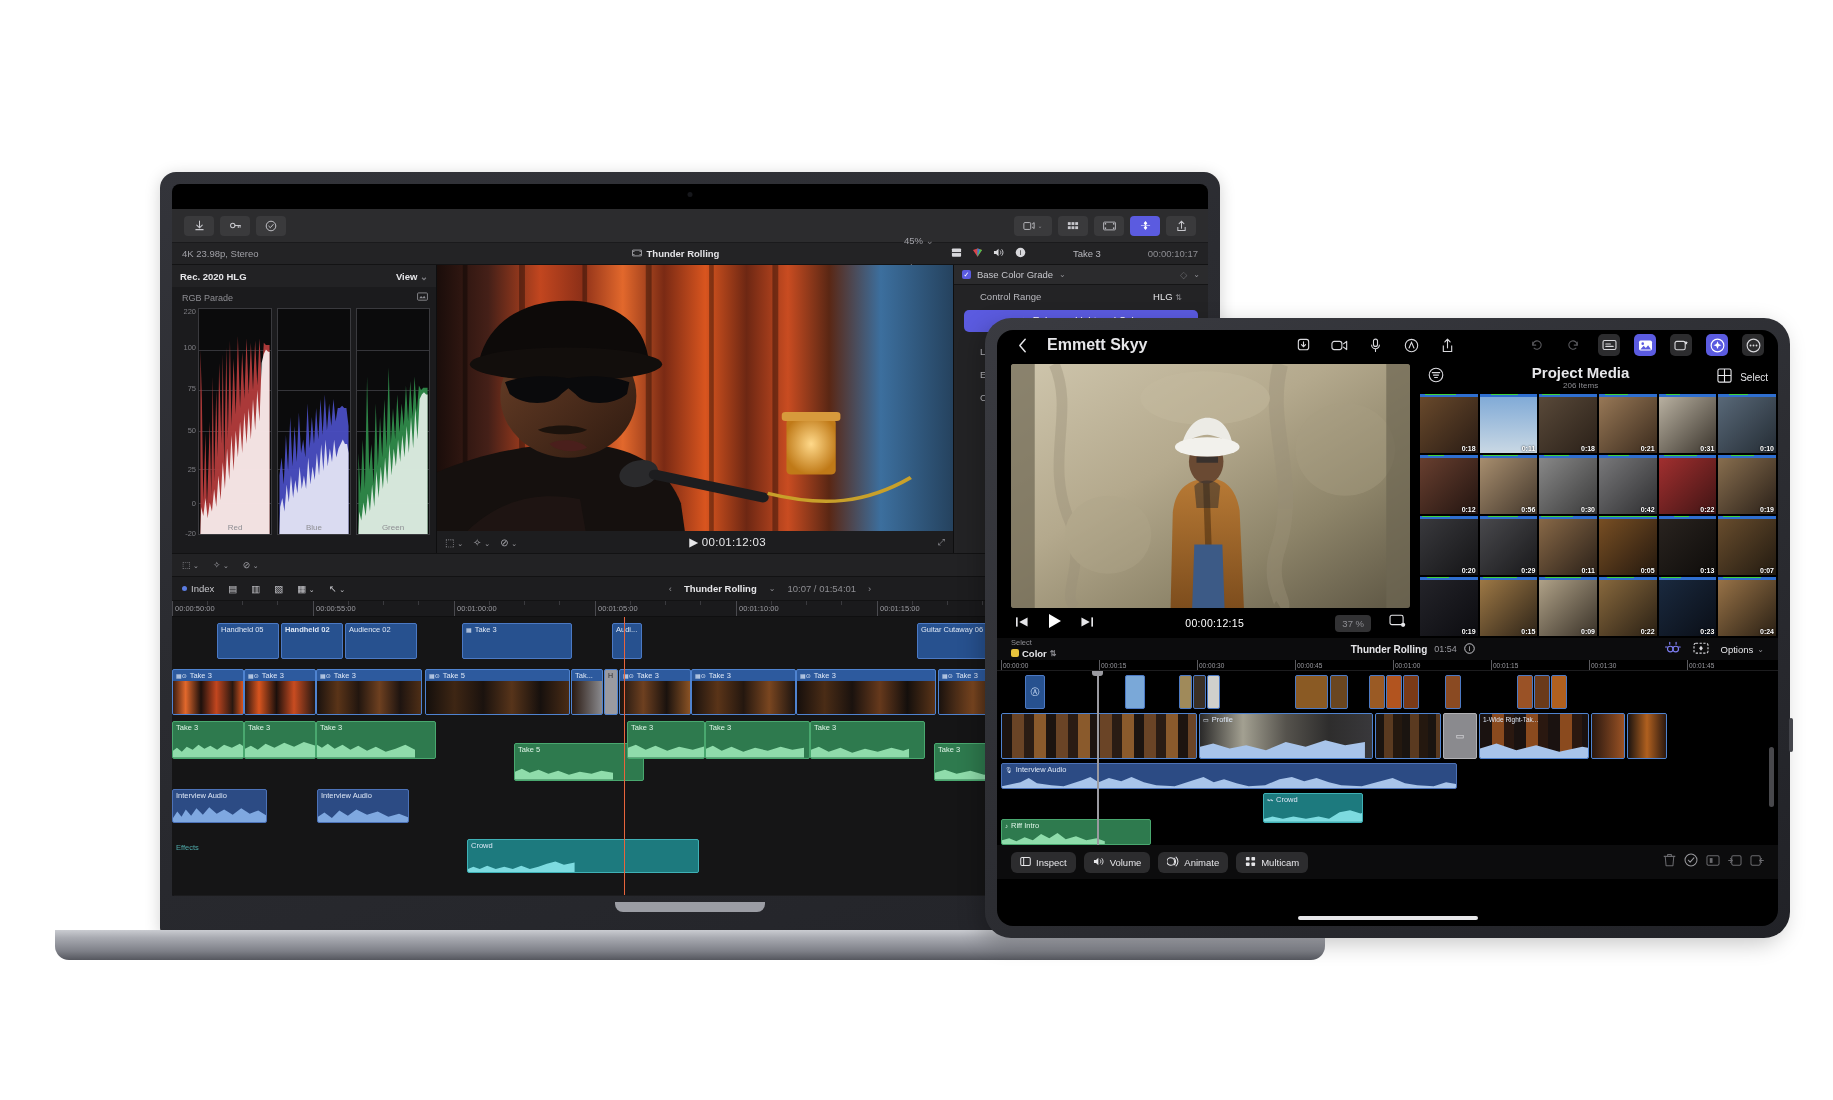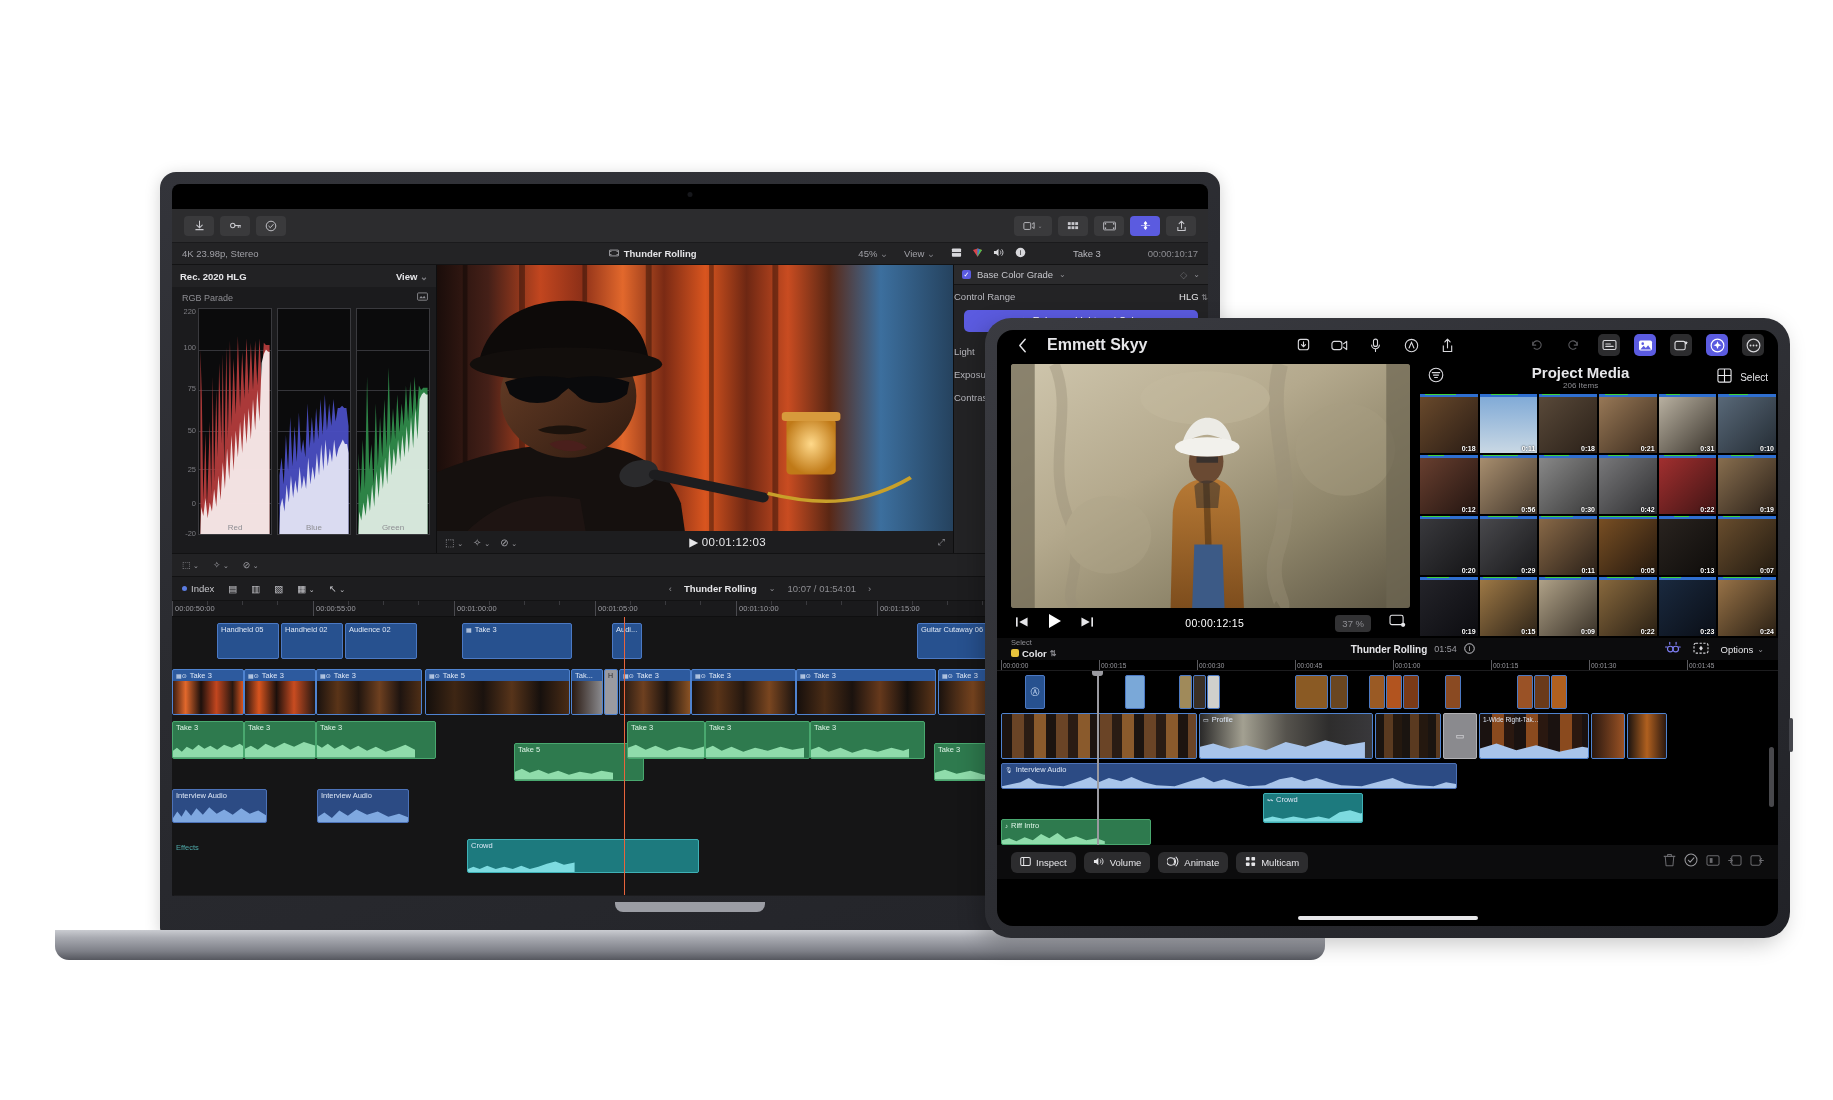--- a/index.html
+++ b/index.html
@@ -57,21 +57,21 @@
   .tb-btn.wide { width:38px; }
   .tb-btn.active { background:#5b5be0; color:#fff; }
   .tb-btn svg { display:block; }
 
   .fcp-row2 {
     height: 22px; background:#232325; display:flex; align-items:center;
     font-size: 9.5px; color:#a0a0a6; padding:0 10px; border-bottom:1px solid #131314;
   }
   .r2-left { flex: 0 0 265px; }
   .r2-center { flex:1; display:flex; align-items:center; justify-content:center; gap:5px; color:#e3e3e6; font-weight:bold;}
-  .r2-zoom { display:flex; align-items:flex-start; gap:16px; padding-right:8px; }
+  .r2-zoom { display:flex; align-items:flex-start; gap:16px; padding-right:8px;flex-direction:column; }
   .r2-right { flex: 0 0 255px; display:flex; align-items:center; gap:10px; padding-left:8px;}
   .r2-right .spacer { flex:1; }
 
   .fcp-body { display:flex; height: 288px; }
   .scopes { width: 265px; background:#1b1b1d; border-right:1px solid #0e0e0f; display:flex; flex-direction:column;}
   .scopes-hdr { height:22px; display:flex; align-items:center; justify-content:space-between; padding:0 8px; font-size:9.5px; color:#e6e6e9; font-weight:bold; background:#222224;}
   .scope-title { font-size:9px; color:#8e8e93; padding:5px 8px 2px 10px; display:flex; justify-content:space-between; align-items:center;}
   .parade { flex:1; position:relative; padding: 2px 6px 18px 26px;}
   .p-axis { position:absolute; left:2px; top:0; bottom:18px; width:24px; font-size:7.5px; color:#7d7d82;}
   .p-axis span { position:absolute; right:2px; transform:translateY(-50%); }
@@ -82,21 +82,21 @@
 
   .viewer { flex:1; background:#000; position:relative; overflow:hidden;}
   .vw-img { position:absolute; inset:0; }
   .vw-bar { position:absolute; left:0;right:0;bottom:0; height:22px; background:#1d1d1f; display:flex; align-items:center; padding:0 8px; color:#c7c7cc; font-size:9px; justify-content:space-between;}
   .vw-tc { color:#e8e8ea; font-size:11.5px; letter-spacing:.3px;}
   .vw-left-ic { display:flex; gap:10px; align-items:center; color:#a0a0a6; font-size:10px;}
 
   .inspector { width: 255px; background:#232325; border-left:1px solid #0e0e0f; font-size:9.5px; color:#c7c7cc;}
   .insp-hdr { height:20px; background:#2b2b2d; display:flex; align-items:center; padding:0 8px; gap:6px; border-bottom:1px solid #151516;}
   .chk { width:9px;height:9px;border-radius:2px;background:#5b5be0; display:inline-flex;align-items:center;justify-content:center;color:#fff;font-size:7px;}
-  .insp-row { display:flex; align-items:center; justify-content:space-between; padding:6px 0; }
+  .insp-row { display:flex; align-items:center; justify-content:space-between; padding:6px 26px; }
   .enhance-btn { margin: 2px 10px 8px 10px; height:22px; background:#5b5be0; border-radius:5px; color:#fff; font-size:10px; display:flex; align-items:center; justify-content:center; gap:5px;}
   .insp-lbl { color:#b8b8be; }
   .slider-stub { height:7px; background:#3a3a3c; border-radius:3px; width:105px; position:relative;}
   .slider-stub::after { content:''; position:absolute; left:45%; top:-2px; width:5px;height:11px;background:#c7c7cc;border-radius:2px;}
 
   
   .tl-toolbar { height:24px; background:#222224; display:flex; align-items:center; padding:0 10px; gap:14px; border-top:1px solid #121213; border-bottom:1px solid #121213; color:#a0a0a6; font-size:9px;}
   .tl-toolbar .right { margin-left:auto; color:#d8d8dc; font-size:12px; letter-spacing:.4px;}
   .tl-toolbar2 { height:24px; background:#1d1d1f; display:flex; align-items:center; padding:0 10px; gap:14px; font-size:9.5px; color:#c7c7cc; border-bottom:1px solid #121213;}
   .idx { display:flex; align-items:center; gap:4px;}
@@ -570,21 +570,21 @@
               <div class="minor" style="left:775px"></div>
               <div class="minor" style="left:810px"></div>
           </div>
 
           <div class="tl-canvas">
 
             <div class="tl-clip conn-clip" style="left:45px;top:6px;width:62px;height:36px;">
               <div class="clip-hdr">Handheld 05</div>
               <div class="strip" style="background:linear-gradient(90deg,#3a1d12,#7a3a1a,#2a1810,#61331c);"></div>
             </div>
-            <div class="tl-clip conn-clip" style="left:109px;top:6px;width:62px;height:36px;">
+            <div class="tl-clip conn-clip" style="left:109px;top:6px;width:62px;height:36px;font-weight:bold;">
               <div class="clip-hdr">Handheld 02</div>
               <div class="strip" style="background:linear-gradient(90deg,#2a1a14,#8a4a1e,#3a2012,#6e3a1c);"></div>
             </div>
             <div class="tl-clip conn-clip" style="left:173px;top:6px;width:72px;height:36px;">
               <div class="clip-hdr">Audience 02</div>
               <div class="strip" style="background:linear-gradient(90deg,#1d140f,#4a2a18,#241711,#573018);"></div>
             </div>
             <div class="tl-clip conn-clip" style="left:290px;top:6px;width:110px;height:36px;">
               <div class="clip-hdr">
                   <span style="font-size:6px;">▦</span>

